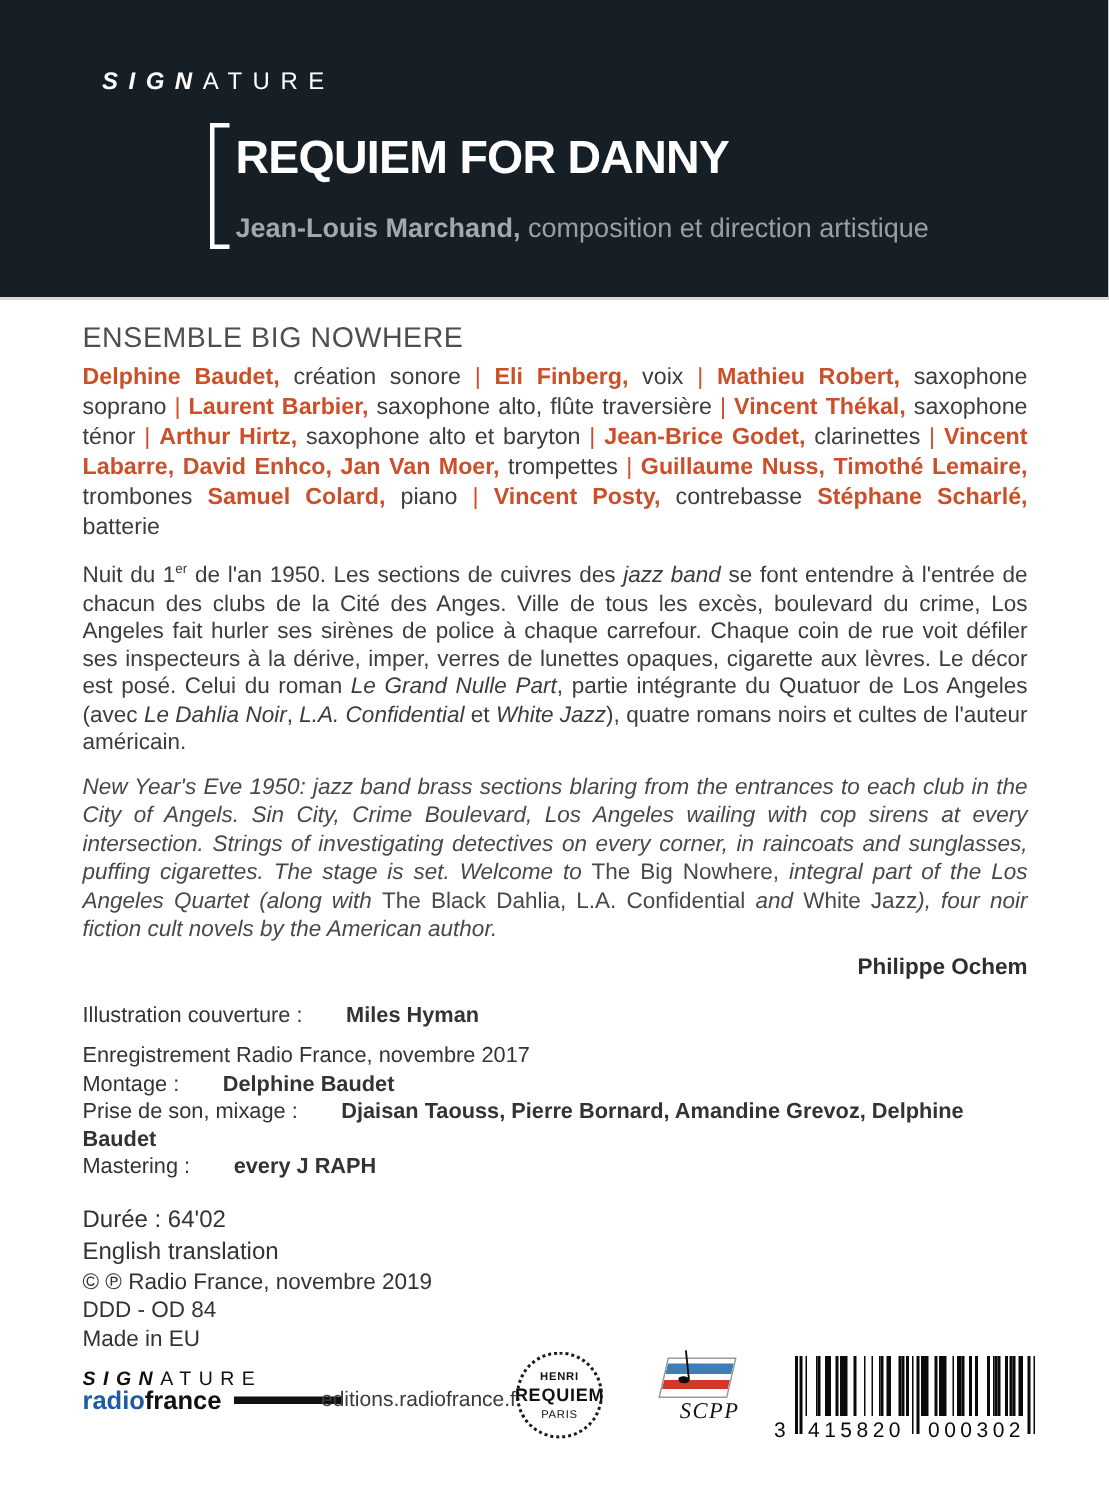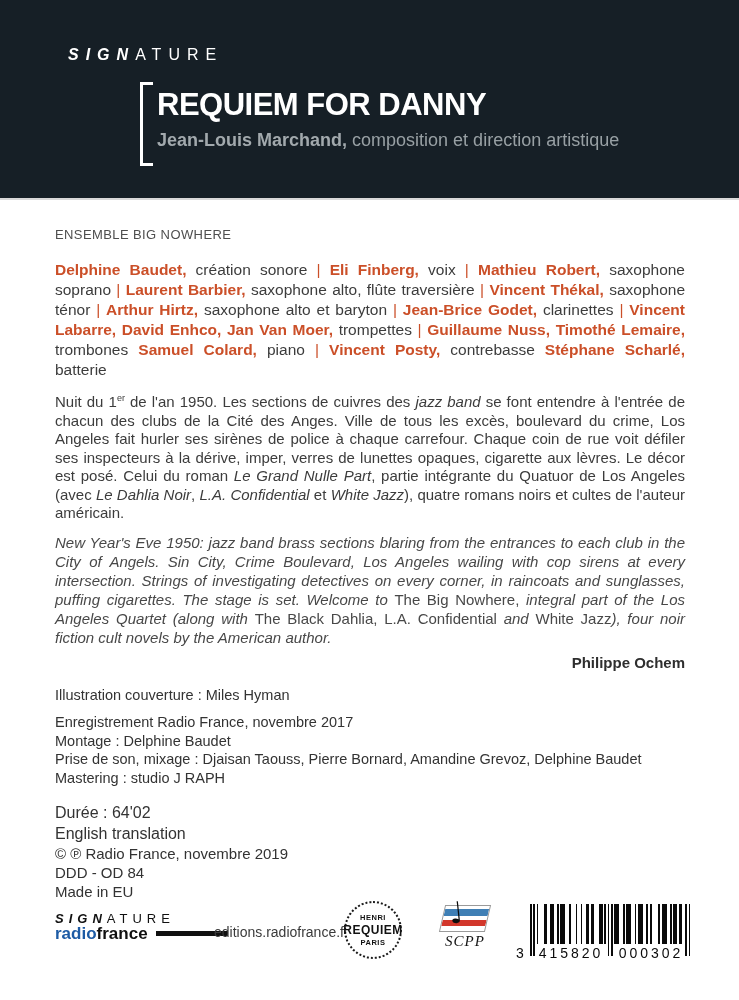--- a/index.html
+++ b/index.html
@@ -11,34 +11,34 @@
   .header{position:absolute;top:0;left:0;right:0;height:200px;
           background:var(--header-bg,#161f26);border-bottom:2px solid #d9d9d9;box-sizing:border-box;}
   .brand{position:absolute;left:68px;top:46px;color:#fff;font-size:16px;letter-spacing:7px;white-space:nowrap;}
   .brand .b{font-weight:bold;font-style:italic;}
   .brand .l{font-weight:300;}
   .title-block{position:absolute;left:140px;top:80px;}
   .bracket{position:absolute;left:0;top:2px;width:10px;height:78px;
            border-left:3px solid #fff;border-top:3px solid #fff;border-bottom:3px solid #fff;}
   .title{margin:0 0 0 17px;padding-top:9px;color:#fff;font-size:31px;font-weight:bold;
          letter-spacing:-0.5px;line-height:1.05;white-space:nowrap;}
-  .subtitle{margin-left:17px;margin-top:8px;color:#98a0a4;font-size:18px;white-space:nowrap;}
+  .subtitle{margin-left:17px;margin-top:20px;color:#98a0a4;font-size:18px;white-space:nowrap;}
   .subtitle .nm{font-weight:bold;color:#a2a9ad;}
 
   
   .body-text{position:absolute;top:202px;left:55px;width:630px;}
-  .ens-head{margin-top:25px;font-size:13px;color:#4e4e4e;letter-spacing:0.4px;}
-  .ensemble{margin:18px 0 0 0;font-size:15.5px;line-height:20px;text-align:justify;color:#3c3c3c;}
+  .ens-head{margin-top:13px;font-size:19px;color:#4e4e4e;letter-spacing:0.4px;}
+  .ensemble{margin:5px 0 0 0;font-size:15.5px;line-height:20px;text-align:justify;color:#3c3c3c;}
   .ensemble .nm{color:var(--accent,#cb4f28);font-weight:bold;}
   .ensemble .sep{color:var(--accent,#cb4f28);}
   .fr{margin-top:13px;font-size:15px;line-height:18.5px;text-align:justify;}
   .fr p,.en p{margin:0;}
   .en{margin-top:10px;font-size:15px;line-height:19px;text-align:justify;color:#484848;}
   .run-i{font-style:italic;}
-  .run-b{font-weight:normal;}
+  .run-b{font-weight:bold;margin-left:25px;}
   sup{font-size:9px;vertical-align:super;line-height:0;}
   .author{margin-top:7px;text-align:right;font-weight:bold;font-size:15px;color:#2e2e2e;}
   .credits{margin-top:15px;font-size:14.5px;line-height:18.5px;color:#333;}
   .credits p{margin:0;}
   .credits .illus{margin-bottom:9px;}
   .info{margin-top:15px;font-size:16px;line-height:21px;color:#333;}
   .info .small{font-size:15px;line-height:19px;}
 
   
   .sig-footer{position:absolute;left:55px;top:911px;white-space:nowrap;}
@@ -49,31 +49,31 @@
   .sig-footer .radio{color:var(--rf-blue,#1d5ba5);}
   .sig-footer .france{color:#101010;}
   .sig-footer .bar{display:inline-block;width:72px;height:5px;background:#101010;margin-left:8px;vertical-align:3px;}
   .footer-url{position:absolute;left:214px;top:924px;font-size:14px;color:#3a3a3a;}
 
   .selmer{position:absolute;left:344px;top:901px;width:58px;height:58px;border:2.5px dotted #1b1b1b;
           border-radius:50%;box-sizing:border-box;display:flex;flex-direction:column;
           align-items:center;justify-content:center;color:#121212;background:#fff;}
   .selmer .t1{font-size:7.5px;font-weight:bold;letter-spacing:0.5px;text-align:right;}
   .selmer .t2{font-size:12px;font-weight:bold;letter-spacing:0.5px;margin:1px 0;}
-  .selmer .t3{font-size:7.5px;font-weight:bold;letter-spacing:0.5px;}
+  .selmer .t3{font-size:7.5px;font-weight:normal;letter-spacing:0.5px;}
 
   .scpp{position:absolute;left:437px;top:905px;width:56px;text-align:center;}
   .scpp .flag{position:relative;width:46px;height:27px;margin-left:5px;border:1.5px solid #9a9a9a;
               transform:skewX(-13deg);background:#fff;box-sizing:border-box;overflow:hidden;}
   .scpp .stripe-blue{position:absolute;top:3px;left:0;right:0;height:7px;background:#3f7fb5;}
   .scpp .stripe-red{position:absolute;top:14px;left:0;right:0;height:6px;background:#d2372b;}
   .scpp .note{position:absolute;left:12px;top:-10px;font-size:30px;color:#0c0c0c;
               font-family:"DejaVu Sans",sans-serif;transform:skewX(6deg);}
   .scpp .label{margin-top:1px;font-family:"Liberation Serif",serif;font-style:italic;
-               font-size:15px;letter-spacing:1px;color:#141414;}
+               font-size:15px;letter-spacing:1px;color:#141414;text-align:right;}
 
   .barcode{position:absolute;left:516px;top:904px;width:180px;height:58px;background:#fff;}
   .bars{position:absolute;left:14px;top:0;display:flex;align-items:flex-start;}
   .bars div{width:1.7px;}
   .bc-digit{position:absolute;font-size:14px;color:#0a0a0a;top:41px;letter-spacing:0;}
   .bc-prefix{left:0;}
   .bc-g1{left:22px;width:66px;text-align:center;letter-spacing:3px;}
   .bc-g2{left:102px;width:66px;text-align:center;letter-spacing:3px;}
 </style>
 </head>
@@ -101,21 +101,21 @@
         <p><span class="run-i">New Year's Eve 1950: jazz band brass sections blaring from the entrances to each club in the City of Angels. Sin City, Crime Boulevard, Los Angeles wailing with cop sirens at every intersection. Strings of investigating detectives on every corner, in raincoats and sunglasses, puffing cigarettes. The stage is set. Welcome to </span><span>The Big Nowhere,</span><span class="run-i"> integral part of the Los Angeles Quartet (along with </span><span>The Black Dahlia, L.A. Confidential</span><span class="run-i"> and </span><span>White Jazz</span><span class="run-i">), four noir fiction cult novels by the American author.</span></p>
       </div>
     <div class="author">Philippe Ochem</div>
 
     <div class="credits">
       <p class="illus"><span>Illustration couverture : </span><span class="run-b">Miles Hyman</span></p>
       <div id="credit-lines">
           <p><span>Enregistrement Radio France, novembre 2017</span></p>
           <p><span>Montage : </span><span class="run-b">Delphine Baudet</span></p>
           <p><span>Prise de son, mixage : </span><span class="run-b">Djaisan Taouss, Pierre Bornard, Amandine Grevoz, Delphine Baudet</span></p>
-          <p><span>Mastering : </span><span class="run-b">studio J RAPH</span></p>
+          <p><span>Mastering : </span><span class="run-b">every J RAPH</span></p>
         </div>
     </div>
 
     <div class="info">
       <div>Durée : 64'02</div>
       <div id="info-lines">
           <div>English translation</div>
           <div class="small">© ℗ Radio France, novembre 2019</div>
           <div class="small">DDD - OD 84</div>
           <div class="small">Made in EU</div>

